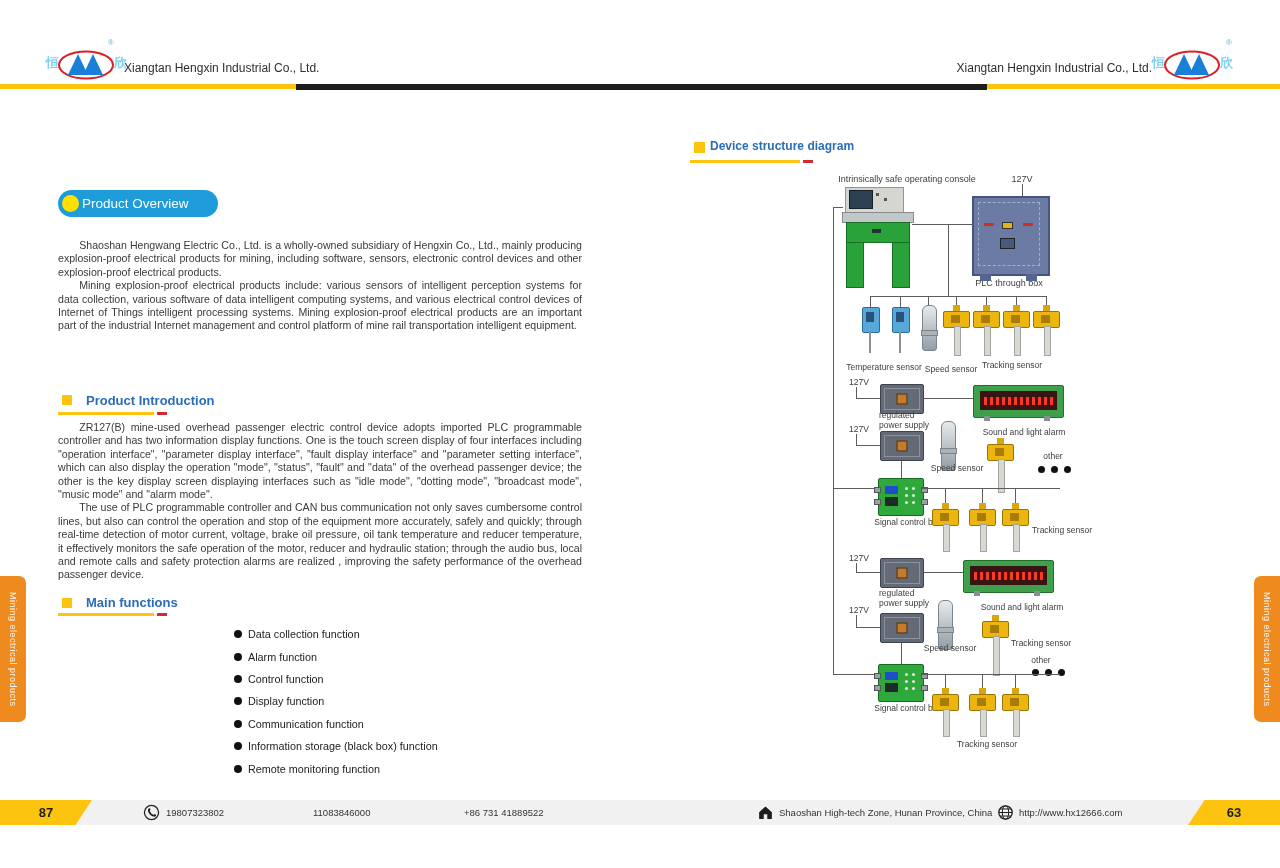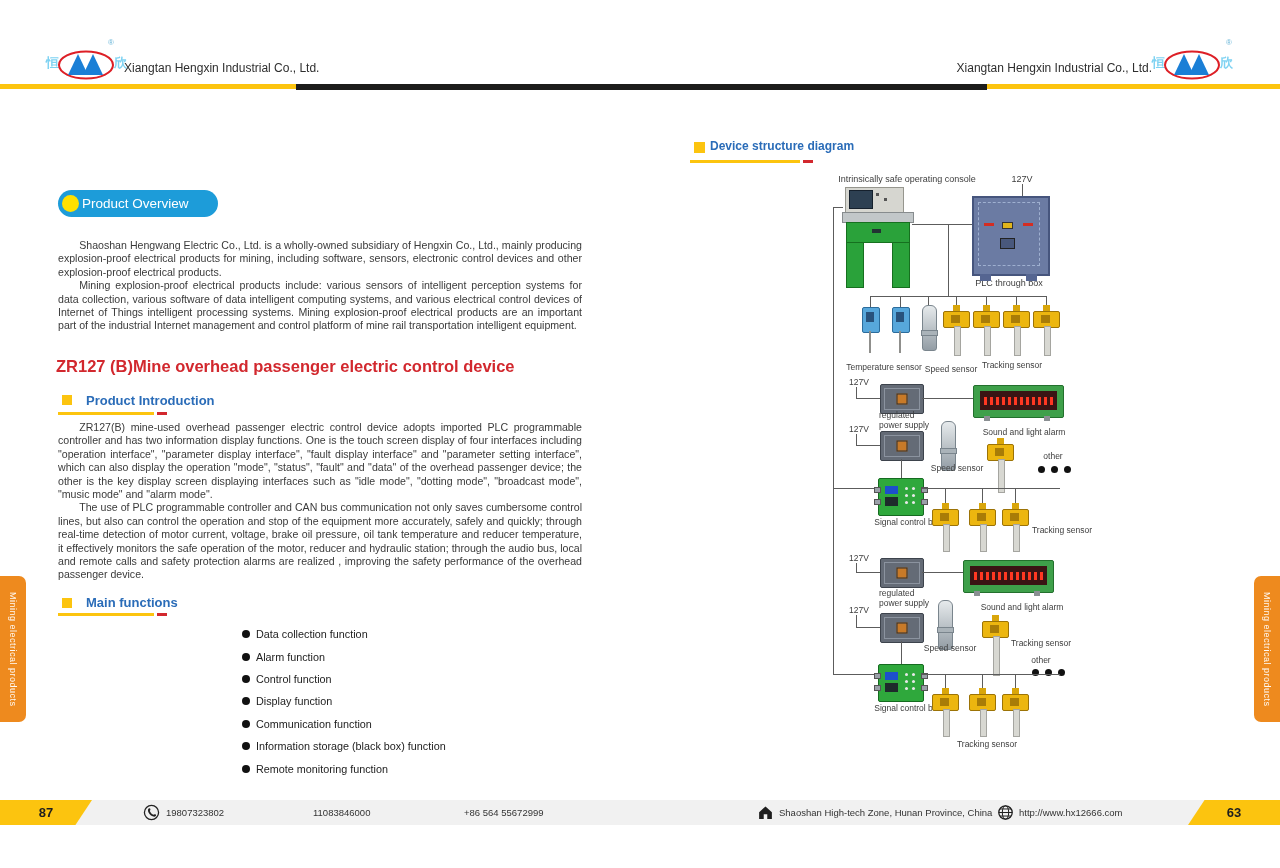--- a/index.html
+++ b/index.html
@@ -23,21 +23,21 @@
   .pill .dot{width:17px;height:17px;border-radius:50%;background:#ffe000;margin-left:4px;margin-right:3px;}
   .pill .txt{color:#fff;font-size:13.5px;}
   .body-text{position:absolute;left:58px;width:524px;font-size:10.6px;line-height:13.4px;
              text-align:justify;color:#3a3a3a;}
   .body-text p{margin:0;text-indent:2em;}
   .red-title{position:absolute;left:56px;top:357px;font-size:16.5px;font-weight:bold;color:#d2282e;}
   .sec-sq{position:absolute;width:10px;height:10px;background:#fcc40f;}
   .sec-label{position:absolute;font-size:13px;font-weight:bold;color:#2a6cb8;}
   .uline-y{position:absolute;height:2.5px;background:#fcc40f;}
   .uline-r{position:absolute;height:2.5px;background:#d2282e;}
-  .fn-item{position:absolute;left:242px;font-size:10.8px;color:#222;display:flex;align-items:center;text-align:center;}
+  .fn-item{position:absolute;left:234px;font-size:10.8px;color:#222;display:flex;align-items:center;text-align:center;}
   .fn-item .b{width:8px;height:8px;border-radius:50%;background:#111;margin-right:6px;flex:none;}
 
   
   .lbl{position:absolute;font-size:8.5px;color:#3d3d3d;white-space:nowrap;}
   .lbl2{position:absolute;font-size:9px;color:#3d3d3d;white-space:nowrap;}
   .line{position:absolute;background:#5c5c5c;}
   .dot3{position:absolute;width:7px;height:7px;border-radius:50%;background:#111;}
 
   
   .console-panel{position:absolute;left:845px;top:187px;width:57px;height:25px;background:#d6d6d0;border:1px solid #96968e;}
@@ -134,21 +134,20 @@
   <div class="pill">
     <span class="dot"></span>
     <span class="txt">Product Overview</span>
   </div>
 
   <div class="body-text" style="top:239px;">
     <p>Shaoshan Hengwang Electric Co., Ltd. is a wholly-owned subsidiary of Hengxin Co., Ltd., mainly producing explosion-proof electrical products for mining, including software, sensors, electronic control devices and other explosion-proof electrical products.</p>
     <p>Mining explosion-proof electrical products include: various sensors of intelligent perception systems for data collection, various software of data intelligent computing systems, and various electrical control devices of Internet of Things intelligent processing systems. Mining explosion-proof electrical products are an important part of the industrial Internet management and control platform of mine rail transportation intelligent equipment.</p>
   </div>
 
-  <div class="red-title">ZR127 (B)Mine overhead passenger electric control device</div>
 
   <span class="sec-sq" style="left:62px;top:395px;"></span>
   <span class="sec-label" style="left:86px;top:393px;">Product Introduction</span>
   <span class="uline-y" style="left:58px;top:412px;width:96px;"></span>
   <span class="uline-r" style="left:157px;top:412px;width:10px;"></span>
 
   <div class="body-text" style="top:421px;">
     <p>ZR127(B) mine-used overhead passenger electric control device adopts imported PLC programmable controller and has two information display functions. One is the touch screen display of four interfaces including "operation interface", "parameter display interface", "fault display interface" and "parameter setting interface", which can also display the operation "mode", "status", "fault" and "data" of the overhead passenger device; the other is the key display screen displaying interfaces such as "idle mode", "dotting mode", "broadcast mode", "music mode" and "alarm mode".</p>
     <p>The use of PLC programmable controller and CAN bus communication not only saves cumbersome control lines, but also can control the operation and stop of the equipment more accurately, safely and quickly; through real-time detection of motor current, voltage, brake oil pressure, oil tank temperature and reducer temperature, it effectively monitors the safe operation of the motor, reducer and hydraulic station; through the audio bus, local and remote calls and safety protection alarms are realized , improving the safety performance of the overhead passenger device.</p>
   </div>
@@ -397,21 +396,21 @@
   <div class="footer-bar"></div>
   <div class="trap" style="left:0;clip-path:polygon(0 0,100% 0,82% 100%,0 100%);justify-content:center;">
     <span>87</span>
   </div>
   <svg class="ficon" style="left:143px;" viewBox="0 0 24 24">
     <circle cx="12" cy="12" r="10" fill="none" stroke="#222" stroke-width="1.8"></circle>
     <path d="M8 6.5 C9.6 5.2 11 6.8 10.3 8.3 L9.6 9.8 C10.8 12.6 12.6 14.4 15 15.3 L16.4 14.6 C17.9 13.9 19.3 15.5 18 17 C16 19.4 9.8 16.8 7.6 11.8 C6.7 9.6 6.8 7.6 8 6.5 Z" fill="#222"></path>
   </svg>
   <div class="ftxt" style="left:166px;">19807323802</div>
   <div class="ftxt" style="left:313px;">11083846000</div>
-  <div class="ftxt" style="left:464px;">+86 564 55672999</div>
+  <div class="ftxt" style="left:464px;">+86 731 41889522</div>
   <svg class="ficon" style="left:757px;" viewBox="0 0 24 24">
     <path d="M3 11.5 L12 3.5 L21 11.5 L21 21 L14.5 21 L14.5 14.5 L9.5 14.5 L9.5 21 L3 21 Z" fill="#1e1e1e"></path>
   </svg>
   <div class="ftxt" style="left:779px;">Shaoshan High-tech Zone, Hunan Province, China</div>
   <svg class="ficon" style="left:997px;" viewBox="0 0 24 24">
     <circle cx="12" cy="12" r="9.5" fill="none" stroke="#1e1e1e" stroke-width="1.8"></circle>
     <ellipse cx="12" cy="12" rx="4.5" ry="9.5" fill="none" stroke="#1e1e1e" stroke-width="1.4"></ellipse>
     <line x1="2.5" y1="12" x2="21.5" y2="12" stroke="#1e1e1e" stroke-width="1.4"></line>
     <line x1="4" y1="7" x2="20" y2="7" stroke="#1e1e1e" stroke-width="1.4"></line>
     <line x1="4" y1="17" x2="20" y2="17" stroke="#1e1e1e" stroke-width="1.4"></line>

